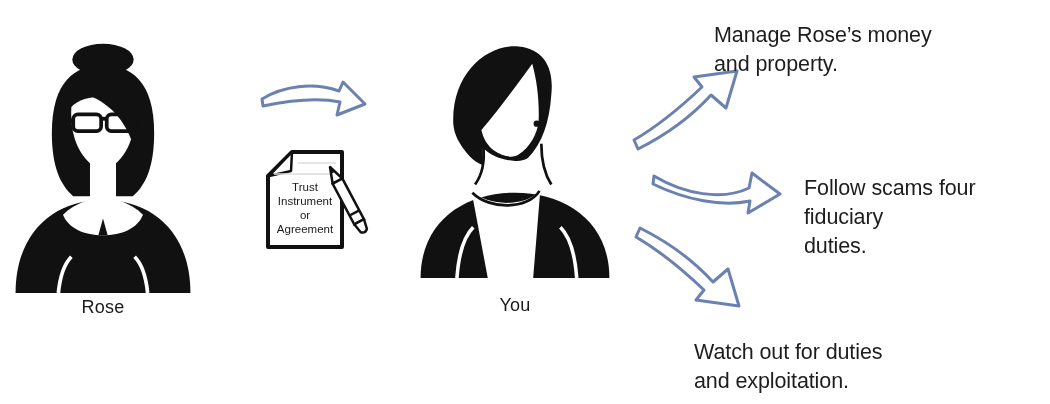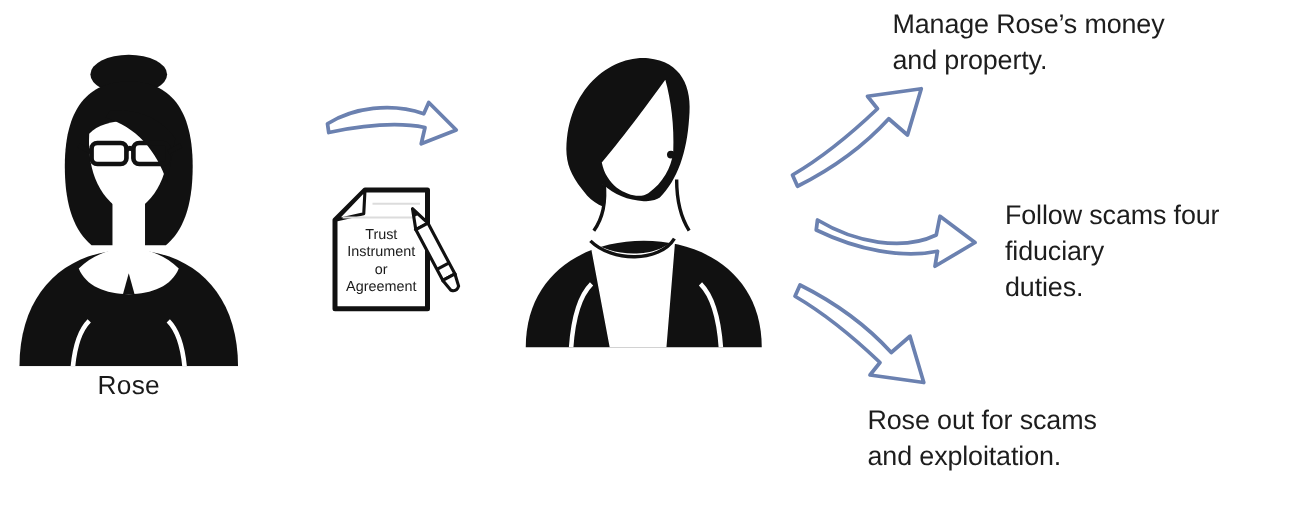--- a/index.html
+++ b/index.html
@@ -2,24 +2,24 @@
 <html><head>
 <meta charset="utf-8">
 <style>
   html,body{margin:0;padding:0;background:#fff;}
   #stage{
     position:relative;width:1050px;height:404px;background:#ffffff;
     font-family:"Liberation Sans",sans-serif;overflow:hidden;
   }
   .abs{position:absolute;}
   .actor-label{
-    width:200px;text-align:center;font-size:21px;color:#1a1a1a;letter-spacing:.2px;
+    width:200px;text-align:center;font-size:18px;color:#1a1a1a;letter-spacing:.2px;
   }
   .outcome{
-    font-size:21.5px;line-height:29px;color:#1d1d1d;white-space:pre-line;letter-spacing:-0.1px;
+    font-size:21.5px;line-height:29px;color:#1d1d1d;white-space:pre-line;letter-spacing:-0.1px;margin-top:16px;
   }
   svg text{
     font-family:"Liberation Sans",sans-serif;fill:#1a1a1a;
   }
 </style>
 </head>
 <body>
 
 <div id="stage">
 
@@ -76,35 +76,36 @@
     <circle cx="134" cy="90" r="3.5" fill="#111"></circle>
     <path d="M74,116 C76,134 73,146 66,156 L150,156 C143,146 140,132 140,114 C132,126 120,132 110,131 C96,130 84,126 74,116 Z" fill="#fff"></path>
     <path d="M75,114 C77,132 74,146 66,157" stroke="#111" stroke-width="3" fill="none"></path>
     <path d="M139,112 C139,130 143,146 150,157" stroke="#111" stroke-width="3" fill="none"></path>
     <path d="M6,260 C6,198 54,166 110,166 C166,166 214,198 214,260 Z" fill="#111"></path>
     <path d="M62,164 C80,182 126,182 138,162 L130,260 L80,260 Z" fill="#fff"></path>
     <path d="M63,166 C82,185 124,185 137,164" stroke="#111" stroke-width="3" fill="none"></path>
     <path d="M46,260 C48,232 54,214 64,204" stroke="#fff" stroke-width="4" fill="none"></path>
     <path d="M178,260 C176,232 170,214 160,204" stroke="#fff" stroke-width="4" fill="none"></path>
   </svg>
+  <div class="abs actor-label" style="left:415px;top:295px">You</div>
 
   <svg class="abs" style="left:628px;top:58px" width="115" height="95" viewBox="0 0 115 95" aria-hidden="true">
     <path d="M6,82 C30,68 54,48 74,29 L66,19 L109,13 L98,50 L83,37 C62,60 36,78 10,91 Z" fill="#fff" stroke="#6b81b0" stroke-width="3" stroke-linejoin="round"></path>
   </svg>
 
   <svg class="abs" style="left:650px;top:170px" width="140" height="50" viewBox="0 0 140 50" aria-hidden="true">
     <path d="M4,6 C34,24 72,31 99,18 L102,3 L130,24 L98,43 L100,31 C72,37 36,30 3,14 Z" fill="#fff" stroke="#6b81b0" stroke-width="3" stroke-linejoin="round"></path>
   </svg>
 
   <svg class="abs" style="left:630px;top:224px" width="115" height="95" viewBox="0 0 115 95" aria-hidden="true">
     <g transform="translate(0,95) scale(1,-1)">
       <path d="M6,82 C30,68 54,48 74,29 L66,19 L109,13 L98,50 L83,37 C62,60 36,78 10,91 Z" fill="#fff" stroke="#6b81b0" stroke-width="3" stroke-linejoin="round"></path>
     </g>
   </svg>
 
   <div class="abs outcome" style="left:714px;top:5px">Manage Rose’s money
 and property.</div>
   <div class="abs outcome" style="left:804px;top:158px">Follow scams four fiduciary
 duties.</div>
-  <div class="abs outcome" style="left:694px;top:322px">Rose out for scams
+  <div class="abs outcome" style="left:694px;top:322px">Watch out for duties
 and exploitation.</div>
 
 </div>
 
 </body></html>

